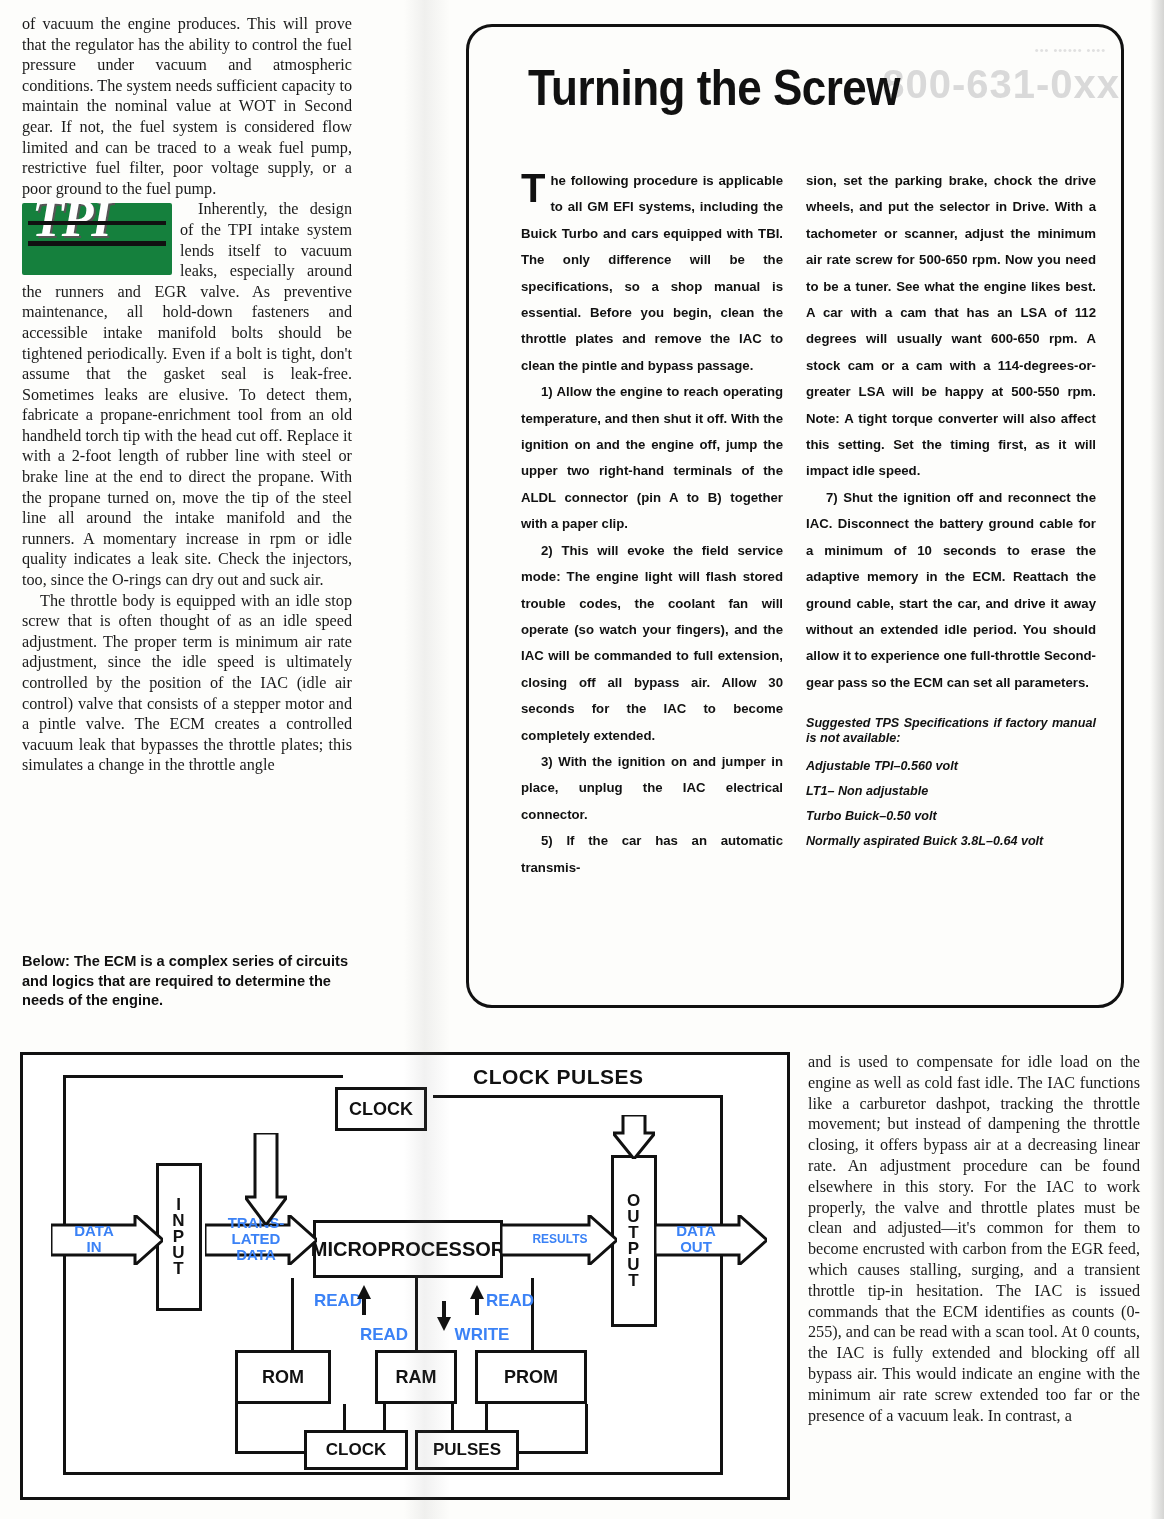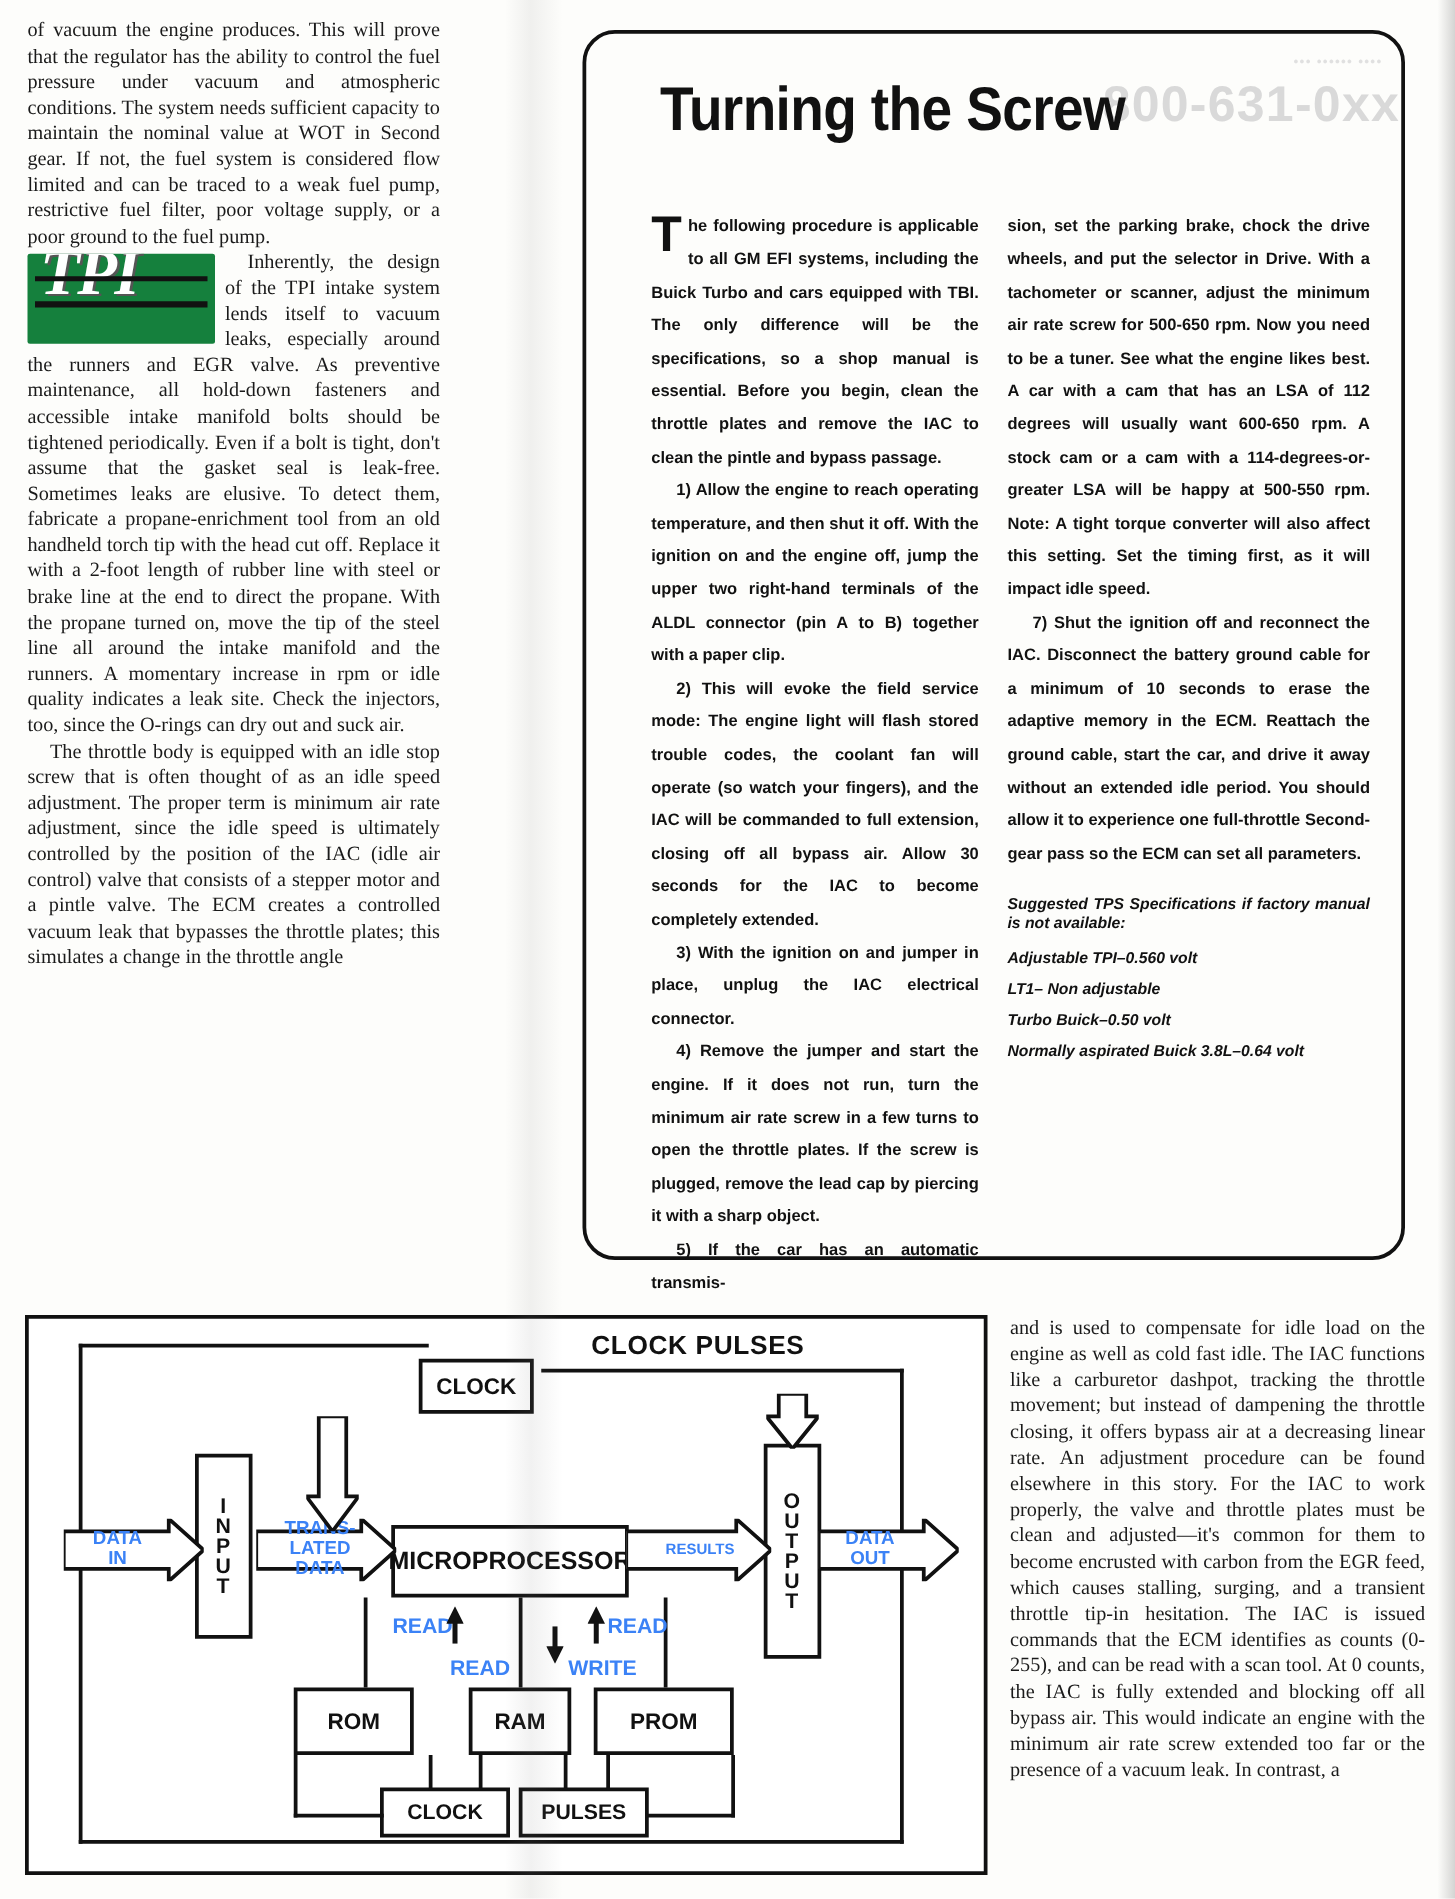--- a/index.html
+++ b/index.html
@@ -267,32 +267,32 @@
     <p class="first">of vacuum the engine produces. This will prove that the regulator has the ability to control the fuel pressure under vacuum and atmospheric conditions. The system needs sufficient capacity to maintain the nominal value at WOT in Second gear. If not, the fuel system is considered flow limited and can be traced to a weak fuel pump, restrictive fuel filter, poor voltage supply, or a poor ground to the fuel pump.</p>
     <div class="tpi-logo">
       <span class="tpi-text">TPI</span>
       <span class="strike2"></span>
       <span class="strike"></span>
     </div>
     <p>Inherently, the design of the TPI intake system lends itself to vacuum leaks, especially around the runners and EGR valve. As preventive maintenance, all hold-down fasteners and accessible intake manifold bolts should be tightened periodically. Even if a bolt is tight, don't assume that the gasket seal is leak-free. Sometimes leaks are elusive. To detect them, fabricate a propane-enrichment tool from an old handheld torch tip with the head cut off. Replace it with a 2-foot length of rubber line with steel or brake line at the end to direct the propane. With the propane turned on, move the tip of the steel line all around the intake manifold and the runners. A momentary increase in rpm or idle quality indicates a leak site. Check the injectors, too, since the O-rings can dry out and suck air.</p>
     <p>The throttle body is equipped with an idle stop screw that is often thought of as an idle speed adjustment. The proper term is minimum air rate adjustment, since the idle speed is ultimately controlled by the position of the IAC (idle air control) valve that consists of a stepper motor and a pintle valve. The ECM creates a controlled vacuum leak that bypasses the throttle plates; this simulates a change in the throttle angle</p>
   </div>
 
+  <div class="caption-below">Below: The ECM is a complex series of circuits and logics that are required to determine the needs of the engine.</div>
 
   <div class="sidebar-box"></div>
   <div class="ghost-small">••• •••••• ••••</div>
   <div class="ghost-number">800-631-0xx</div>
   <div class="sidebar-title">Turning the Screw</div>
 
   <div class="sb-col left">
     <p><span class="dropcap">T</span><span>he following procedure is applicable to all GM EFI systems, including the Buick Turbo and cars equipped with TBI. The only difference will be the specifications, so a shop manual is essential. Before you begin, clean the throttle plates and remove the IAC to clean the pintle and bypass passage.</span></p>
     <p class="indent">1) Allow the engine to reach operating temperature, and then shut it off. With the ignition on and the engine off, jump the upper two right-hand terminals of the ALDL connector (pin A to B) together with a paper clip.</p>
     <p class="indent">2) This will evoke the field service mode: The engine light will flash stored trouble codes, the coolant fan will operate (so watch your fingers), and the IAC will be commanded to full extension, closing off all bypass air. Allow 30 seconds for the IAC to become completely extended.</p>
     <p class="indent">3) With the ignition on and jumper in place, unplug the IAC electrical connector.</p>
-    <p class="indent">4) Remove the jumper and start the engine. If it does not run, turn the minimum air rate screw in a few turns to open the throttle plates. If the screw is plugged, remove the lead cap by piercing it with a sharp object.</p>
     <p class="indent">5) If the car has an automatic transmis-</p>
   </div>
 
   <div class="sb-col right">
     <p>sion, set the parking brake, chock the drive wheels, and put the selector in Drive. With a tachometer or scanner, adjust the minimum air rate screw for 500-650 rpm. Now you need to be a tuner. See what the engine likes best. A car with a cam that has an LSA of 112 degrees will usually want 600-650 rpm. A stock cam or a cam with a 114-degrees-or-greater LSA will be happy at 500-550 rpm. Note: A tight torque converter will also affect this setting. Set the timing first, as it will impact idle speed.</p>
     <p class="indent">7) Shut the ignition off and reconnect the IAC. Disconnect the battery ground cable for a minimum of 10 seconds to erase the adaptive memory in the ECM. Reattach the ground cable, start the car, and drive it away without an extended idle period. You should allow it to experience one full-throttle Second-gear pass so the ECM can set all parameters.</p>
     <div class="specs">
       <div class="hdr">Suggested TPS Specifications if factory manual is not available:</div>
       <div class="row">Adjustable TPI–0.560 volt</div>
       <div class="row">LT1– Non adjustable</div>

